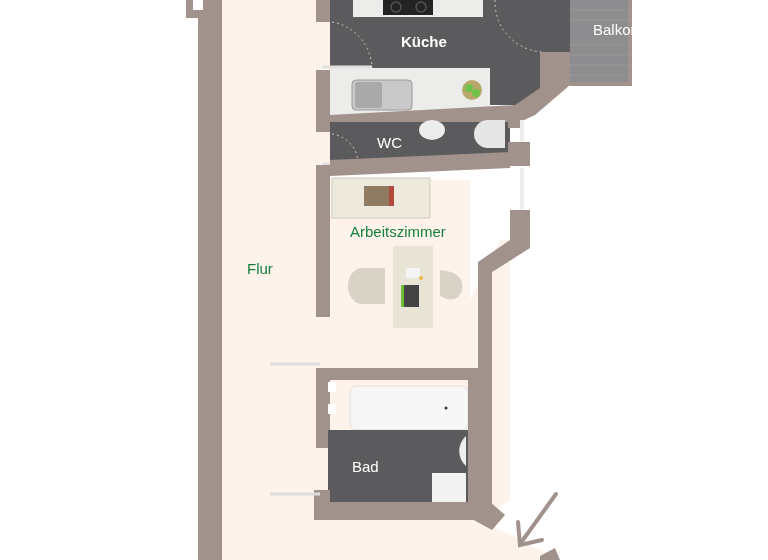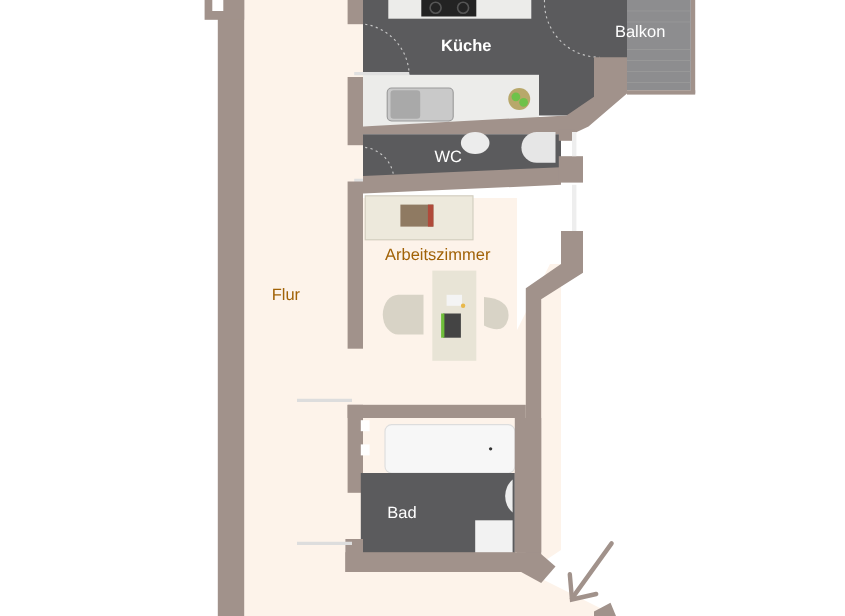--- a/index.html
+++ b/index.html
@@ -1,21 +1,21 @@
 <!DOCTYPE html>
 <html><head>
 <meta charset="utf-8">
 <style>
   html, body { margin:0; padding:0; }
   body { width:768px; height:560px; background:#ffffff; position:relative; overflow:hidden;
          font-family:"Liberation Sans", sans-serif; }
   svg.plan { position:absolute; left:0; top:0; }
   .label { position:absolute; font-size:15px; white-space:nowrap; }
   .label.light { color:#ffffff; }
-  .label.dark { color:#a16207; }
+  .label.dark { color:#15803d; }
 </style>
 </head>
 <body>
 
 <svg class="plan" width="768" height="560" viewBox="0 0 768 560">
 
   <polygon points="220,0 330,0 330,560 220,560" fill="#fdf3ea"></polygon>
   <polygon points="320,180 470,180 470,300 500,240 510,240 510,500 480,520 560,560 320,560" fill="#fdf3ea"></polygon>
 
   <rect x="198" y="0" width="24" height="560" fill="#a1928b"></rect>
@@ -97,17 +97,17 @@
   <line x1="270" y1="494" x2="320" y2="494" stroke="#dddddd" stroke-width="3"></line>
 
   <g stroke="#a1928b" stroke-width="4" fill="none" stroke-linecap="round">
     <line x1="556" y1="494" x2="520" y2="544"></line>
     <path d="M518,522 L520,545 L542,540"></path>
   </g>
   <polygon points="540,556 555,548 560,560 540,560" fill="#a1928b"></polygon>
 </svg>
 
 <div class="label light" style="left:401px;top:33px;font-weight:bold;">Küche</div>
-<div class="label light" style="left:559px;top:21px;">Balkon</div>
-<div class="label light" style="left:377px;top:134px;margin-left:18px;">WC</div>
+<div class="label light" style="left:593px;top:21px;">Balkon</div>
+<div class="label light" style="left:377px;top:134px;">WC</div>
 <div class="label dark" style="left:350px;top:223px;">Arbeitszimmer</div>
 <div class="label dark" style="left:247px;top:260px;">Flur</div>
 <div class="label light" style="left:352px;top:458px;">Bad</div>
 
 </body></html>

